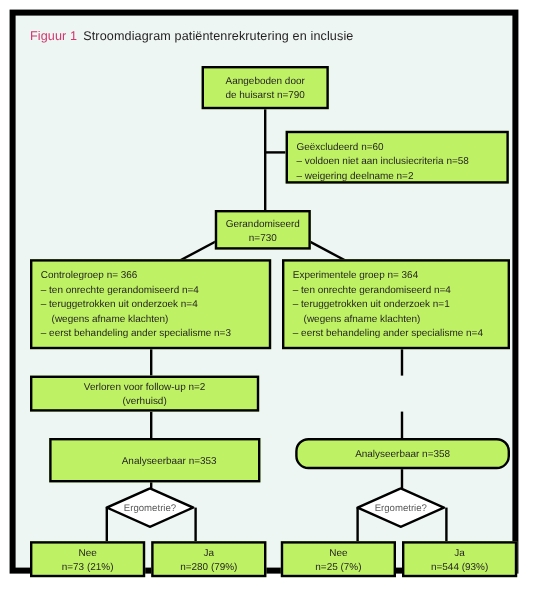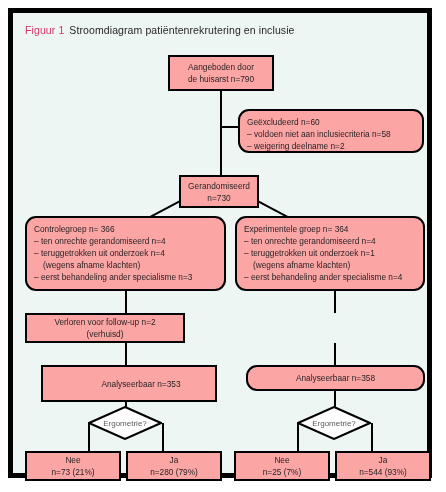--- a/index.html
+++ b/index.html
@@ -34,37 +34,36 @@
   }
   #figure-caption .fig-label {
     color: #d4356d;
     margin-right: 5px;
   }
 
   
   .node {
     position: absolute;
     box-sizing: border-box;
-    background: #fca5a5;
+    background: #bef264;
     border: 2px solid #000000;
     color: #231f20;
     font-size: 8.3px;
     line-height: 12px;
   }
   .node.center {
     display: flex;
     flex-direction: column;
     align-items: center;
     justify-content: center;
     text-align: center;
   }
   .node.left {
     padding: 5px 0 1px 7px;
     text-align: left;
-    border-radius: 11px;
   }
   .node .line { display: block; white-space: nowrap; }
   .node .indent { padding-left: 9px; }
 
   .connector {
     position: absolute;
     background: #000000;
   }
   .connector.v { width: 2px; }
   .connector.h { height: 2px; }
@@ -152,21 +151,21 @@
   </div>
 
   <div class="node left" style="left:222px; top:203px; width:190px; height:75px;">
     <span class="line">Experimentele groep n= 364</span>
     <span class="line">– ten onrechte gerandomiseerd n=4</span>
     <span class="line">– teruggetrokken uit onderzoek n=1</span>
     <span class="line indent">(wegens afname klachten)</span>
     <span class="line">– eerst behandeling ander specialisme n=4</span>
   </div>
 
-  <div class="node center" style="left:12px; top:300px; width:160px; height:30px;">
+  <div class="node center" style="left:12px; top:300px; width:191px; height:30px;">
     <span class="line">Verloren voor follow-up n=2</span>
     <span class="line">(verhuisd)</span>
   </div>
 
 
   <div class="node center" style="left:28px; top:352px; width:176px; height:37px;padding-left:24px;">
     <span class="line">Analyseerbaar n=353</span>
   </div>
 
   <div class="node center" style="left:233px; top:352px; width:179px; height:26px;border-radius:11px;">

